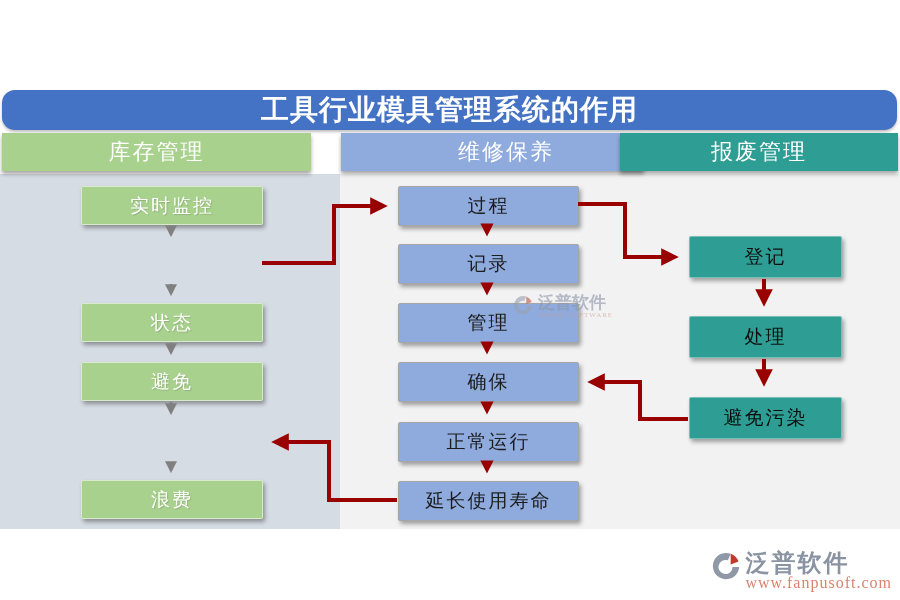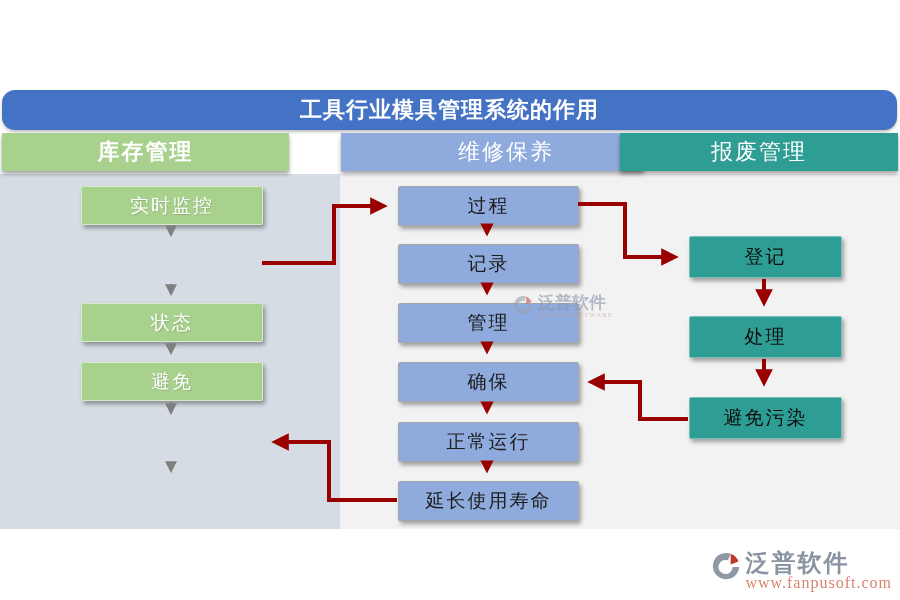--- a/index.html
+++ b/index.html
@@ -2,30 +2,30 @@
 <html><head>
 <meta charset="utf-8">
 <style>
   html,body{margin:0;padding:0;background:#fff;}
   .canvas{
     position:relative;width:900px;height:600px;background:#fff;overflow:hidden;
     font-family:"Liberation Serif","DejaVu Serif",serif;
   }
   .title-bar{
     position:absolute;left:2px;top:90px;width:895px;height:40px;
-    background:#4472C4;border-radius:13px;color:#fff;font-size:22px;font-weight:bold;
+    background:#4472C4;border-radius:13px;color:#fff;font-size:28px;font-weight:bold;
     display:flex;align-items:center;justify-content:center;letter-spacing:1px;
     box-shadow:0 2px 3px rgba(0,0,0,.25);
   }
   .col-header{
     position:absolute;top:133px;height:38px;color:#fff;font-size:22px;
     display:flex;align-items:center;justify-content:center;letter-spacing:2px;
     box-shadow:0 3px 4px rgba(0,0,0,.35);
   }
-  .hdr-inventory{left:2px;width:287px;background:#A9D18E;font-weight:bold;}
+  .hdr-inventory{left:2px;width:309px;background:#A9D18E;}
   .hdr-maintenance{left:341px;width:276px;background:#8FAADC;padding-left:27px;}
   .hdr-scrap{left:620px;width:278px;background:#2E9D94;}
   .col-bg{position:absolute;top:174px;height:355px;}
   .bg-left{left:0;width:340px;background:#D6DCE3;}
   .bg-right{left:340px;width:560px;background:#F2F2F2;}
   .node{
     position:absolute;display:flex;align-items:center;justify-content:center;
     font-size:19px;letter-spacing:2px;box-shadow:2px 3px 4px rgba(0,0,0,.35);
   }
   .node-green{
@@ -63,20 +63,21 @@
 
   <div class="title-bar">工具行业模具管理系统的作用</div>
 
   <div class="col-header hdr-inventory">库存管理</div>
   <div class="col-header hdr-maintenance">维修保养</div>
   <div class="col-header hdr-scrap">报废管理</div>
 
   <div class="node node-green" style="top:186px">实时监控</div>
   <div class="node node-green" style="top:303px">状态</div>
   <div class="node node-green" style="top:362px">避免</div>
+  <div class="node node-green" style="top:480px">浪费</div>
 
   <div class="node node-blue" style="top:186px">过程</div>
   <div class="node node-blue" style="top:244px">记录</div>
   <div class="node node-blue" style="top:303px">管理</div>
   <div class="node node-blue" style="top:362px">确保</div>
   <div class="node node-blue" style="top:422px">正常运行</div>
   <div class="node node-blue" style="top:481px">延长使用寿命</div>
 
   <div class="node node-teal" style="top:236px">登记</div>
   <div class="node node-teal" style="top:316px">处理</div>

